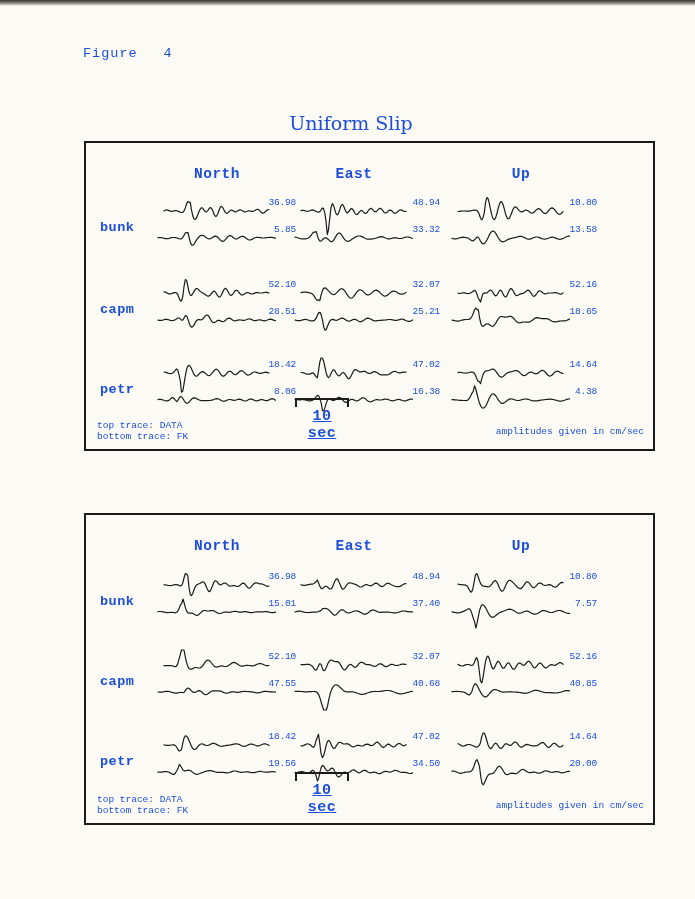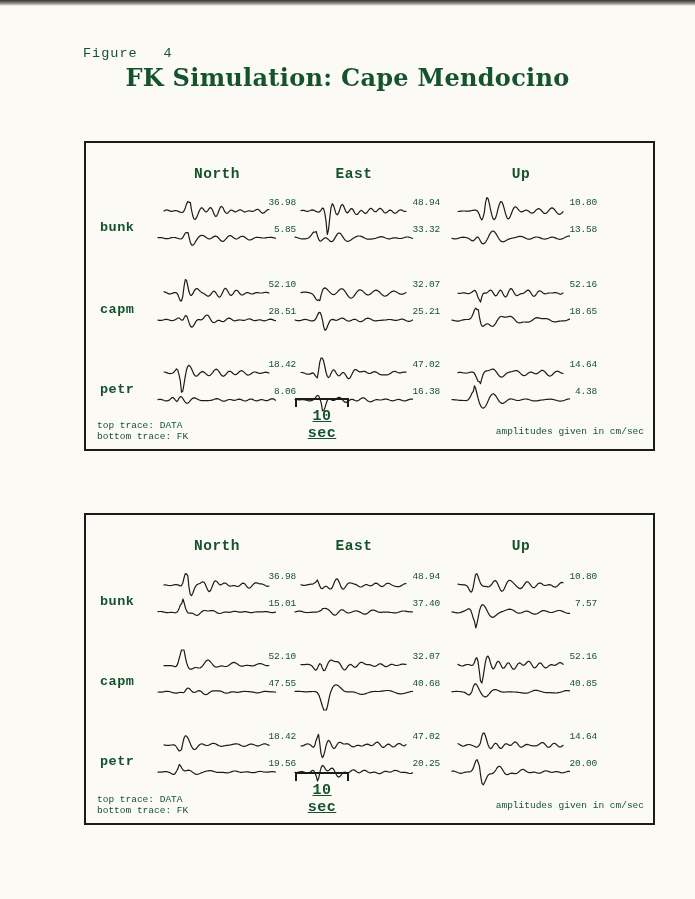--- a/index.html
+++ b/index.html
@@ -1,19 +1,19 @@
 <!DOCTYPE html>
 <html><head>
 <meta charset="utf-8">
 <title>FK Simulation: Cape Mendocino</title>
 <style>
   html,body{margin:0;padding:0;}
   body{width:695px;height:899px;background:#fbfaf5;overflow:hidden;}
   #page{position:relative;width:695px;height:899px;
-        font-family:"Liberation Mono",monospace;color:#14532d;}
+        font-family:"Liberation Mono",monospace;color:#1d4ed8;}
   .scan-top{position:absolute;top:0;left:0;width:695px;height:6px;
         background:linear-gradient(180deg,#33332f 0%,#8d8d85 55%,rgba(200,200,190,0) 100%);}
   .fig-label{position:absolute;left:83px;top:46px;font-size:13.5px;letter-spacing:1px;}
   .fig-num{margin-left:26px;}
   .main-title{position:absolute;left:0;top:63px;width:695px;margin:0;text-align:center;
         font-family:"DejaVu Serif",serif;font-weight:700;font-size:24px;letter-spacing:.3px;}
   .sec-title{position:absolute;left:84px;width:534px;margin:0;text-align:center;
         font-family:"DejaVu Serif",serif;font-weight:400;font-size:19px;}
   .t1{top:112px}.t2{top:480px}
   .box{position:absolute;left:84px;width:530px;border:2px solid #1b1b1b;padding-left:37px;}
@@ -37,22 +37,22 @@
 </style>
 </head>
 <body>
 
 <div id="page">
   <div class="scan-top"></div>
 
   <div class="fig-label">
     <span>Figure</span><span class="fig-num">4</span>
   </div>
-  <h1 class="main-title">FK Simulation: Cape Mendocino</h1>
-
+
+  <h2 class="sec-title t1">Uniform Slip</h2>
   <div class="box b1">
     <span class="colh h0">North</span>
     <span class="colh h1">East</span>
     <span class="colh h2">Up</span>
 
     <div class="row" style="top:51px">
       <span class="station">bunk</span>
       <div class="cell c0">
         <svg class="trace" width="118" height="64" viewBox="0 0 118 64">
             <polyline points="6.0,17.0 7.3,16.2 8.5,15.8 9.8,16.1 11.0,16.6 12.3,17.2 13.5,17.4 14.8,17.2 16.0,16.8 17.3,16.6 18.5,16.7 19.8,17.1 21.0,17.6 22.3,18.2 23.5,18.5 24.8,18.3 26.0,16.9 27.3,13.9 28.5,10.1 29.8,7.6 31.0,8.3 32.3,8.4 33.5,15.9 34.8,21.8 36.0,25.0 37.3,25.3 38.5,23.7 39.8,20.8 41.0,17.5 42.3,14.9 43.5,13.7 44.8,14.3 46.0,16.1 47.3,17.6 48.5,17.9 49.8,16.6 51.0,14.7 52.3,13.5 53.5,14.2 54.8,16.8 56.0,20.1 57.3,22.3 58.5,22.2 59.8,19.8 61.0,16.2 62.3,13.3 63.5,12.3 64.8,13.6 66.0,16.1 67.3,18.4 68.5,19.4 69.8,19.0 71.0,17.6 72.3,16.4 73.5,16.0 74.8,16.6 76.0,17.4 77.3,17.9 78.5,17.6 79.8,16.8 81.0,16.1 82.3,15.8 83.5,16.3 84.8,17.1 86.0,17.8 87.3,17.9 88.5,17.5 89.8,17.0 91.0,16.8 92.3,17.0 93.5,17.4 94.8,17.4 96.0,17.0 97.3,16.2 98.5,15.5 99.8,15.3 101.0,16.0 102.3,17.3 103.5,18.6 104.8,19.3 106.0,18.9 107.3,17.8 108.5,16.5 109.8,15.7 111.0,15.5" fill="none" stroke="#1c1c1c" stroke-width="1.2" stroke-linejoin="round" stroke-linecap="round"></polyline>
@@ -216,21 +216,21 @@
           </svg>
         <span class="amp a-top">18.42</span>
         <span class="amp a-bot">19.56</span>
       </div>
       <div class="cell c1">
         <svg class="trace" width="118" height="64" viewBox="0 0 118 64">
             <polyline points="6.0,17.8 7.3,17.9 8.5,17.6 9.8,16.9 11.0,16.3 12.3,15.9 13.5,16.0 14.8,16.5 16.0,17.4 17.3,18.8 18.5,19.3 19.8,17.3 21.0,12.7 22.3,9.2 23.5,6.3 24.8,15.7 26.0,25.4 27.3,29.7 28.5,28.1 29.8,23.3 31.0,17.9 32.3,13.9 33.5,12.3 34.8,13.4 36.0,16.1 37.3,18.9 38.5,20.5 39.8,20.2 41.0,18.4 42.3,16.3 43.5,14.7 44.8,14.2 46.0,14.6 47.3,15.4 48.5,16.0 49.8,16.0 51.0,15.8 52.3,15.7 53.5,16.1 54.8,17.0 56.0,18.0 57.3,18.7 58.5,18.9 59.8,18.5 61.0,17.8 62.3,17.4 63.5,17.3 64.8,17.6 66.0,18.0 67.3,18.0 68.5,17.6 69.8,16.9 71.0,16.3 72.3,16.1 73.5,16.4 74.8,17.1 76.0,17.6 77.3,17.5 78.5,16.8 79.8,15.6 81.0,14.5 82.3,14.1 83.5,14.8 84.8,16.2 86.0,17.9 87.3,19.1 88.5,19.4 89.8,18.7 91.0,17.5 92.3,16.4 93.5,16.1 94.8,16.6 96.0,17.7 97.3,18.6 98.5,19.0 99.8,18.5 101.0,17.3 102.3,16.2 103.5,15.5 104.8,15.6 106.0,16.3 107.3,17.3 108.5,17.8 109.8,17.6 111.0,16.7" fill="none" stroke="#1c1c1c" stroke-width="1.2" stroke-linejoin="round" stroke-linecap="round"></polyline>
             <polyline points="0.0,44.3 1.3,44.5 2.5,44.4 3.8,44.1 5.0,43.8 6.3,43.6 7.5,43.7 8.8,44.0 10.0,44.4 11.3,44.7 12.5,45.0 13.8,44.9 15.0,44.4 16.3,43.3 17.5,42.3 18.8,42.8 20.0,45.3 21.3,48.3 22.5,53.0 23.8,49.7 25.0,43.8 26.3,39.1 27.5,37.4 28.8,38.3 30.0,40.4 31.3,42.2 32.5,43.0 33.8,42.5 35.0,41.3 36.3,40.3 37.5,40.2 38.8,41.5 40.0,44.0 41.3,46.6 42.5,48.5 43.8,49.1 45.0,48.3 46.3,46.8 47.5,45.2 48.8,44.3 50.0,44.2 51.3,44.5 52.5,44.8 53.8,44.6 55.0,43.8 56.3,42.8 57.5,42.0 58.8,41.9 60.0,42.4 61.3,43.4 62.5,44.4 63.8,44.8 65.0,44.6 66.3,43.8 67.5,42.9 68.8,42.3 70.0,42.3 71.3,42.9 72.5,43.8 73.8,44.5 75.0,44.8 76.3,44.7 77.5,44.3 78.8,44.1 80.0,44.2 81.3,44.6 82.5,45.2 83.8,45.6 85.0,45.6 86.3,45.1 87.5,44.4 88.8,43.8 90.0,43.4 91.3,43.4 92.5,43.7 93.8,44.0 95.0,44.1 96.3,43.8 97.5,43.3 98.8,42.7 100.0,42.4 101.3,42.5 102.5,42.9 103.8,43.5 105.0,44.0 106.3,44.4 107.5,44.4 108.8,44.4 110.0,44.4 111.3,44.6 112.5,44.9 113.8,45.3 115.0,45.5 116.3,45.4 117.5,44.9" fill="none" stroke="#1c1c1c" stroke-width="1.2" stroke-linejoin="round" stroke-linecap="round"></polyline>
           </svg>
         <span class="amp a-top">47.02</span>
-        <span class="amp a-bot">20.25</span>
+        <span class="amp a-bot">34.50</span>
       </div>
       <div class="cell c2">
         <svg class="trace" width="118" height="64" viewBox="0 0 118 64">
             <polyline points="6.0,15.7 7.3,16.3 8.5,17.1 9.8,17.8 11.0,18.1 12.3,17.9 13.5,17.4 14.8,16.9 16.0,16.5 17.3,16.5 18.5,16.8 19.8,17.2 21.0,17.7 22.3,18.3 23.5,18.9 24.8,19.1 26.0,18.7 27.3,17.2 28.5,14.7 29.8,8.4 31.0,5.2 32.3,5.0 33.5,8.0 34.8,12.5 36.0,16.7 37.3,19.6 38.5,20.6 39.8,19.9 41.0,18.0 42.3,16.0 43.5,15.2 44.8,15.8 46.0,17.6 47.3,19.5 48.5,20.5 49.8,20.1 51.0,18.6 52.3,16.9 53.5,15.8 54.8,15.8 56.0,16.5 57.3,17.3 58.5,17.4 59.8,16.7 61.0,15.4 62.3,14.2 63.5,14.0 64.8,14.8 66.0,16.4 67.3,18.1 68.5,19.1 69.8,19.2 71.0,18.5 72.3,17.5 73.5,16.7 74.8,16.4 76.0,16.6 77.3,17.0 78.5,17.4 79.8,17.7 81.0,17.8 82.3,17.9 83.5,17.8 84.8,17.6 86.0,17.1 87.3,16.2 88.5,15.2 89.8,14.6 91.0,14.6 92.3,15.5 93.5,16.9 94.8,18.4 96.0,19.3 97.3,19.2 98.5,18.3 99.8,16.9 101.0,15.7 102.3,15.2 103.5,15.7 104.8,16.8 106.0,18.1 107.3,18.9 108.5,19.0 109.8,18.4 111.0,17.3" fill="none" stroke="#1c1c1c" stroke-width="1.2" stroke-linejoin="round" stroke-linecap="round"></polyline>
             <polyline points="0.0,43.1 1.3,43.0 2.5,43.2 3.8,43.7 5.0,44.2 6.3,44.8 7.5,45.2 8.8,45.3 10.0,45.2 11.3,44.8 12.5,44.4 13.8,44.1 15.0,44.0 16.3,43.9 17.5,43.8 18.8,43.5 20.0,42.4 21.3,40.1 22.5,36.5 23.8,32.8 25.0,31.6 26.3,34.7 27.5,38.7 28.8,49.0 30.0,55.3 31.3,56.8 32.5,54.8 33.8,51.8 35.0,48.9 36.3,47.0 37.5,46.0 38.8,45.8 40.0,45.6 41.3,45.1 42.5,43.8 43.8,42.0 45.0,40.0 46.3,38.6 47.5,38.2 48.8,39.0 50.0,40.8 51.3,43.0 52.5,45.0 53.8,46.2 55.0,46.6 56.3,46.4 57.5,45.8 58.8,45.3 60.0,45.2 61.3,45.4 62.5,45.7 63.8,45.7 65.0,45.3 66.3,44.4 67.5,43.2 68.8,42.1 70.0,41.5 71.3,41.4 72.5,42.0 73.8,42.9 75.0,43.8 76.3,44.4 77.5,44.7 78.8,44.6 80.0,44.3 81.3,44.1 82.5,44.2 83.8,44.5 85.0,44.9 86.3,45.2 87.5,45.2 88.8,44.9 90.0,44.3 91.3,43.6 92.5,43.0 93.8,42.8 95.0,43.0 96.3,43.4 97.5,43.9 98.8,44.2 100.0,44.3 101.3,44.2 102.5,43.9 103.8,43.7 105.0,43.7 106.3,43.9 107.5,44.2 108.8,44.6 110.0,44.8 111.3,44.7 112.5,44.4 113.8,44.0 115.0,43.6 116.3,43.3 117.5,43.4" fill="none" stroke="#1c1c1c" stroke-width="1.2" stroke-linejoin="round" stroke-linecap="round"></polyline>
           </svg>
         <span class="amp a-top">14.64</span>
         <span class="amp a-bot">20.00</span>
       </div>
     </div>

